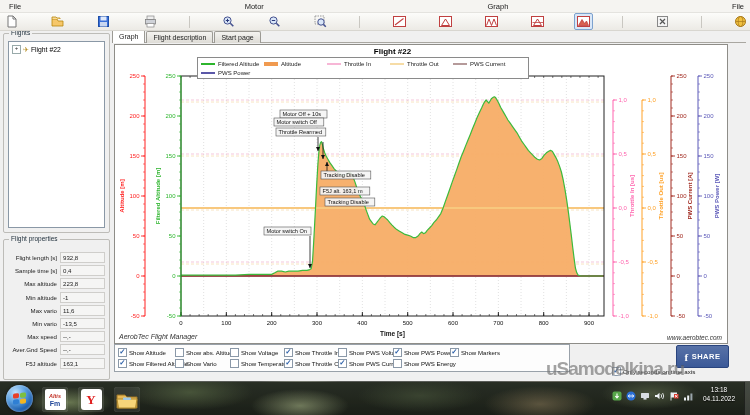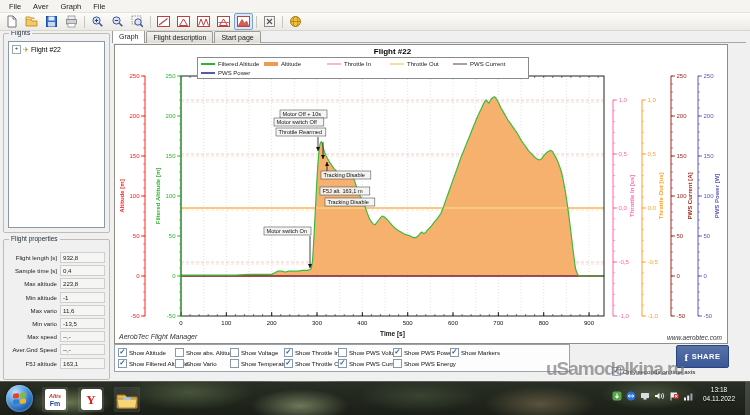--- a/index.html
+++ b/index.html
@@ -1,19 +1,19 @@
 <!DOCTYPE html>
 <html><head>
 <meta charset="utf-8">
 <style>
   html,body{margin:0;padding:0;}
   body{width:750px;height:415px;position:relative;overflow:hidden;
        font-family:"Liberation Sans",sans-serif;background:#f0f0f0;
        -webkit-font-smoothing:antialiased;}
-  .abs{position:absolute;}
+  .abs{position:absolute;justify-content:space-between;}
   
   .menu-bar{top:0;left:0;right:0;height:12px;background:#f5f4f1;border-bottom:1px solid #e4e3df;
             display:flex;align-items:center;font-size:7.5px;color:#1a1a1a;padding-left:3px;z-index:5;}
   .menu-item{padding:0 6px;height:100%;display:flex;align-items:center;cursor:default;}
   .toolbar{top:13px;left:0;right:0;height:17px;background:linear-gradient(#fcfcfa,#eceae5);
            border-bottom:1px solid #d8d6d0;display:flex;align-items:center;gap:1px;padding-left:2px;z-index:5;}
   .tbtn{width:17px;height:15px;display:flex;align-items:center;justify-content:center;
         border:1px solid transparent;border-radius:2px;}
   .tbtn.active{background:#d9e7f8;border-color:#7da2ce;}
   .tsep{width:1px;height:12px;background:#c9c7c1;margin:0 2px;}
@@ -92,21 +92,21 @@
                 border-left:1px solid rgba(0,0,0,.5);}
   .watermark{left:546px;top:358px;font-size:19px;font-weight:bold;color:rgba(78,78,78,.52);
              letter-spacing:-1px;z-index:60;text-shadow:0 1px 1px rgba(255,255,255,.35);white-space:nowrap;}
   svg text{font-family:"Liberation Sans",sans-serif;}
 </style>
 </head>
 <body>
 
 <div class="abs menu-bar" id="menu-bar">
     <div class="menu-item">File</div>
-    <div class="menu-item">Aver</div>
+    <div class="menu-item">Motor</div>
     <div class="menu-item">Graph</div>
     <div class="menu-item">File</div>
   </div>
 
 <div class="abs toolbar">
   <div class="tbtn">
     <svg width="13" height="13">
         <path d="M3 1h5l3 3v8H3z" fill="#fff" stroke="#777" stroke-width="1"></path>
         <path d="M8 1v3h3" fill="none" stroke="#777"></path>
       </svg>

